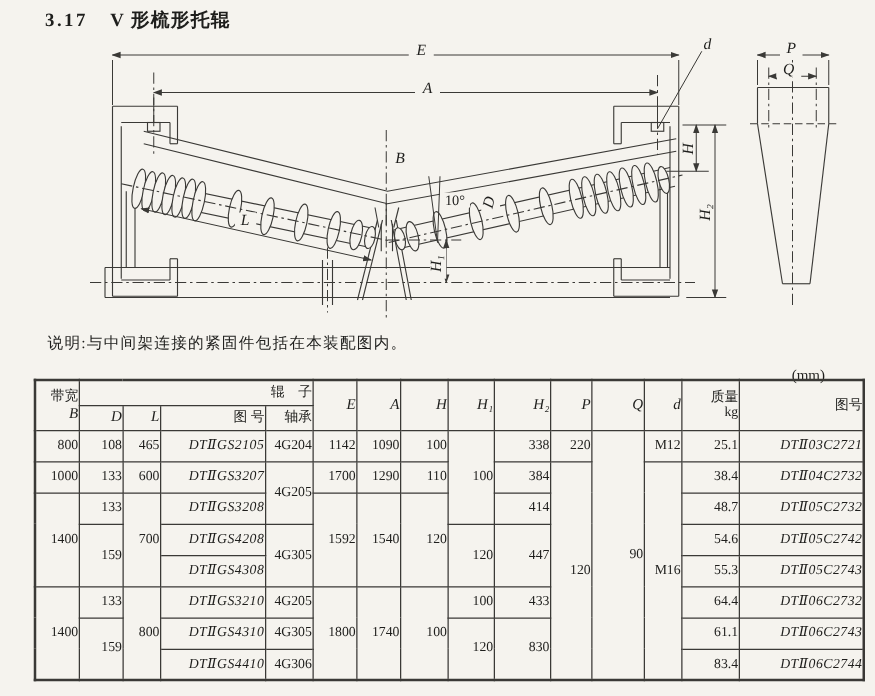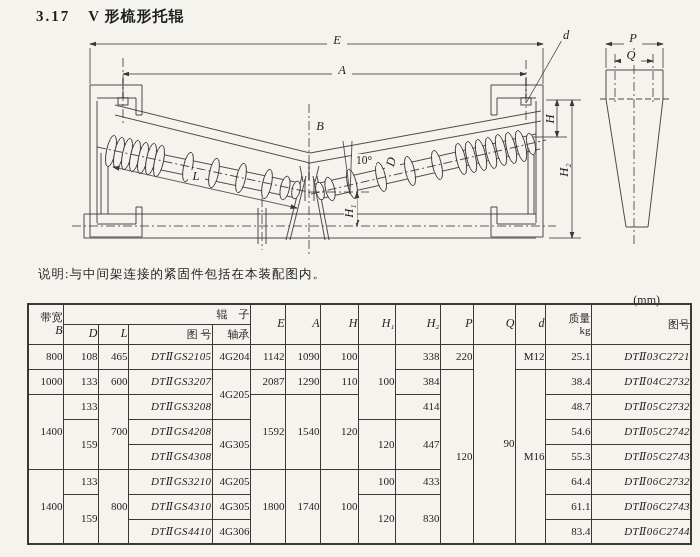--- a/index.html
+++ b/index.html
@@ -271,21 +271,21 @@
           <td>M12</td>
           <td>25.1</td>
           <td class="fig">DTⅡ03C2721</td>
     </tr>
     <tr class="bd">
       <td>1000</td>
           <td>133</td>
           <td>600</td>
           <td class="fig">DTⅡGS3207</td>
           <td rowspan="2">4G205</td>
-          <td>2087</td>
+          <td>1700</td>
           <td>1290</td>
           <td>110</td>
           <td>384</td>
           <td rowspan="7">120</td>
           <td rowspan="7">M16</td>
           <td>38.4</td>
           <td class="fig">DTⅡ04C2732</td>
     </tr>
     <tr class="bd">
       <td rowspan="3">1400</td>

